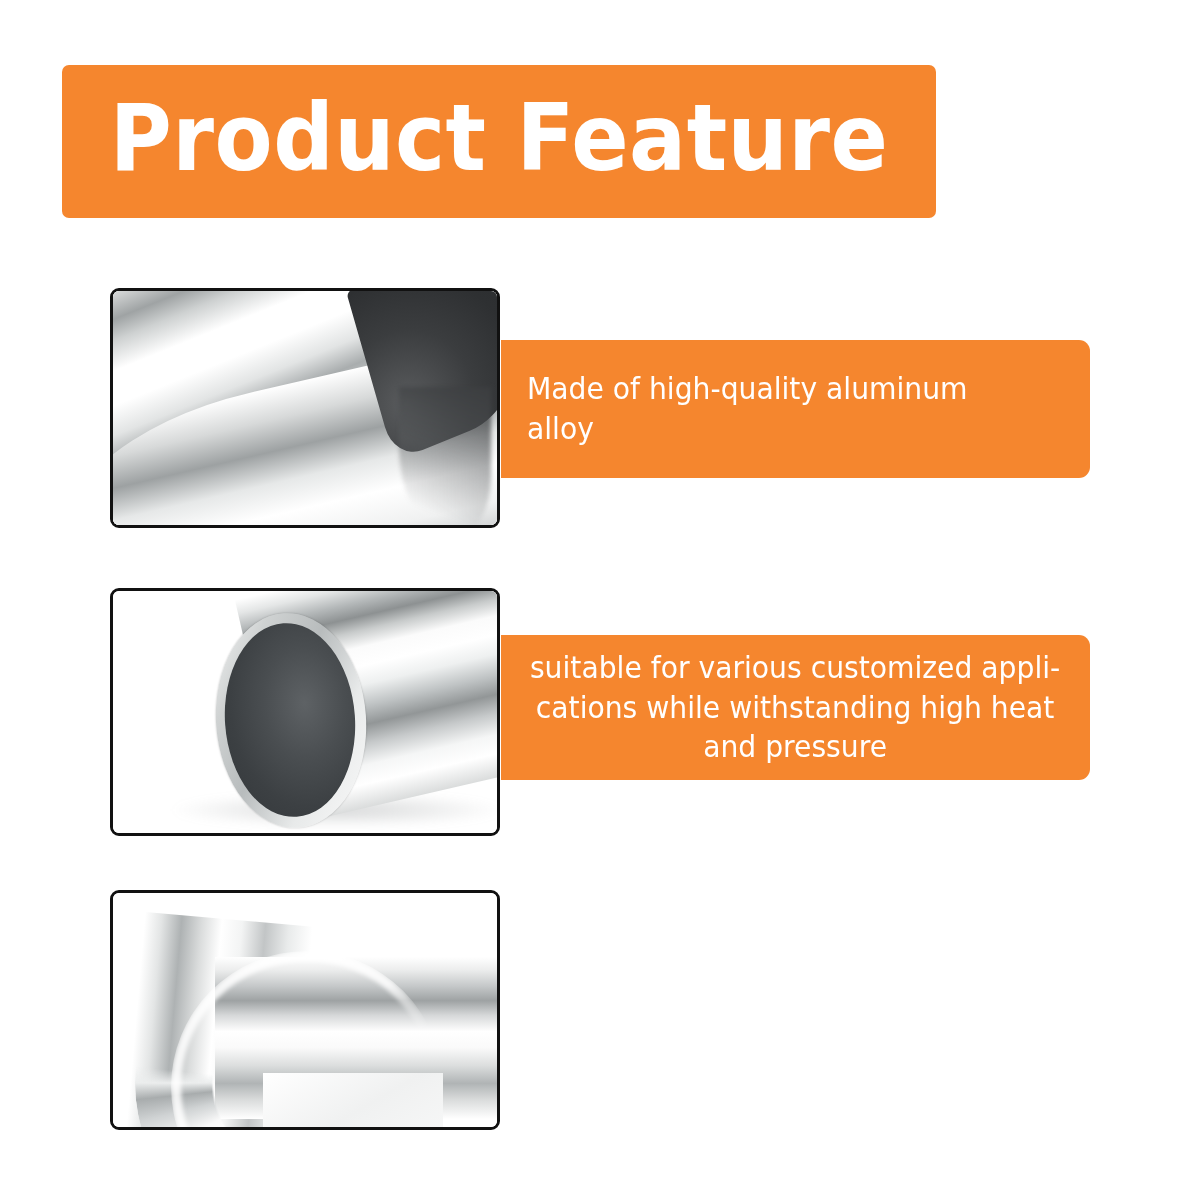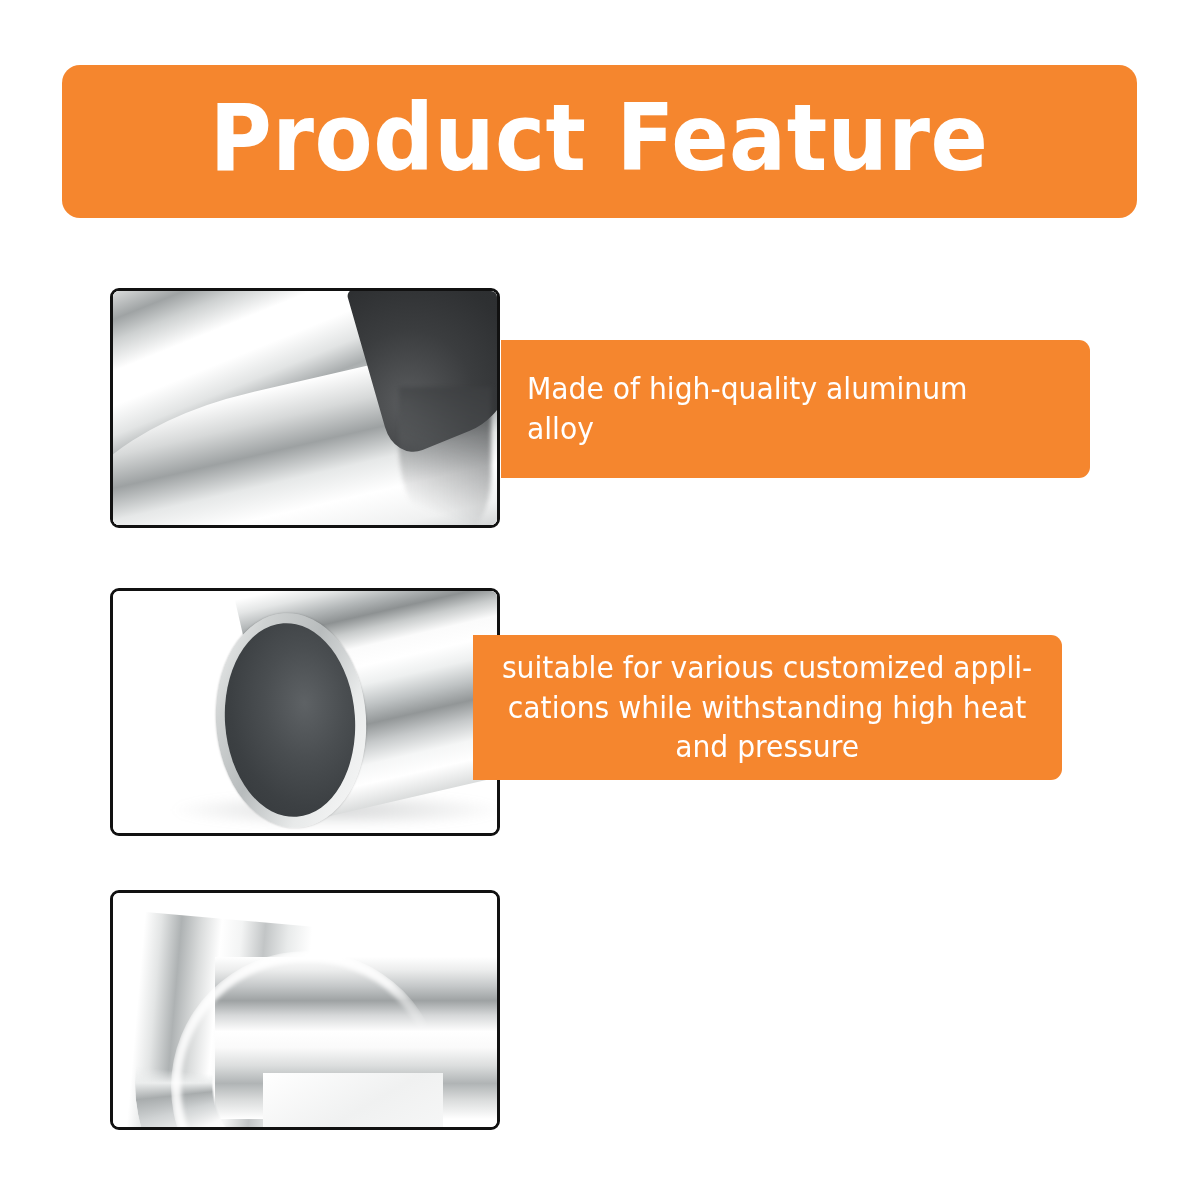--- a/index.html
+++ b/index.html
@@ -19,24 +19,24 @@
     position: absolute;
     inset: 0;
     background: #ffffff;
   }
 
   
   .title-banner {
     position: absolute;
     left: 62px;
     top: 65px;
-    width: 1075px;
+    width: 874px;
     height: 153px;
     background: var(--accent, #F5862E);
-    border-radius: 18px;
+    border-radius: 7px;
     display: flex;
     align-items: center;
     justify-content: center;
   }
   .title-text {
     color: #ffffff;
     font-family: "DejaVu Sans", "Liberation Sans", sans-serif;
     font-weight: 700;
     font-size: 92px;
     line-height: 1;
@@ -86,21 +86,21 @@
     box-sizing: border-box;
     color: #ffffff;
   }
   .band-1 {
     left: 501px; width: 589px;
     top: 52px; height: 138px;
     padding: 0 26px;
     justify-content: flex-start;
   }
   .band-2 {
-    left: 473px; width: 589px;
+    left: 501px; width: 589px;
     top: 47px; height: 145px;
     padding: 0 10px;
     justify-content: center;
   }
   .band-3 {
     left: 501px; width: 589px;
     top: 50px; height: 142px;
     padding: 0 18px;
     justify-content: center;
   }

